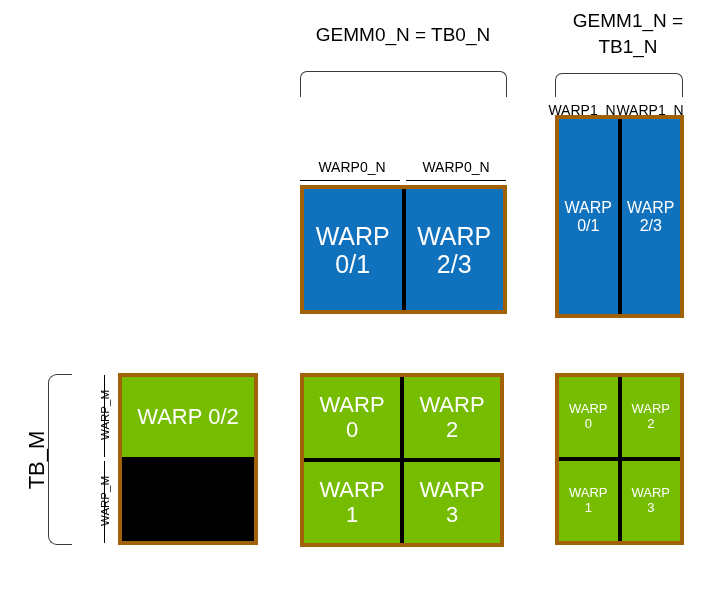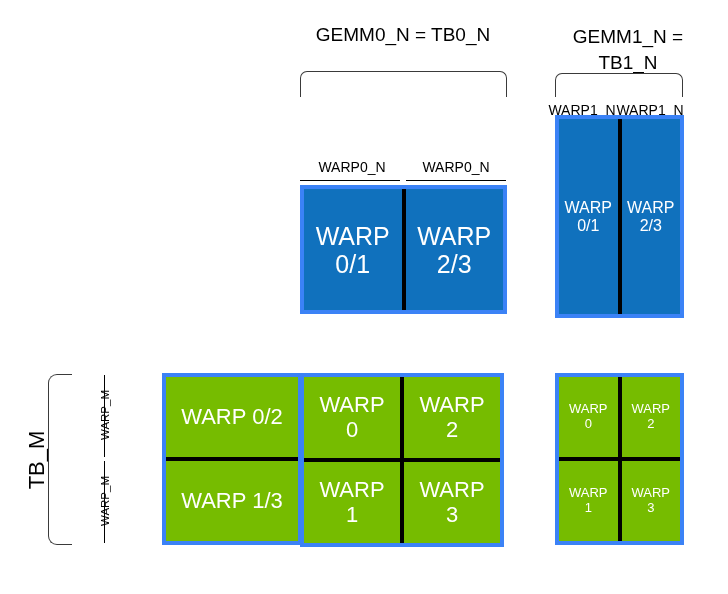--- a/index.html
+++ b/index.html
@@ -54,21 +54,21 @@
     line-height: 26px;
     white-space: nowrap;
     transform: rotate(-90deg);
     transform-origin: center center;
     text-align: center;
   }
 
   
   .grid-box {
     display: grid;
-    border: 4px solid #3b82f6;
+    border: 4px solid #a16207;
     background: #000000;
     gap: 4px;
   }
   .cell {
     display: flex;
     align-items: center;
     justify-content: center;
     text-align: center;
     color: #ffffff;
     white-space: pre-line;
@@ -103,21 +103,21 @@
 </style>
 </head>
 <body>
 
 <div id="canvas">
 
   <div class="abs heading" style="left:283px; top:22px; width:240px;">GEMM0_N = TB0_N</div>
 
   <div class="abs bracket-top" style="left:300px; top:71px; width:207px; height:26px;"></div>
 
-  <div class="abs heading" style="left:548px; top:8px; width:160px;margin-top:16px;">GEMM1_N =
+  <div class="abs heading" style="left:548px; top:8px; width:160px;">GEMM1_N =
 TB1_N</div>
 
   <div class="abs bracket-top" style="left:555px; top:73px; width:128px; height:24px;"></div>
 
   <div class="abs small-label" style="left:548px; top:103px; width:68px;">WARP1_N</div>
   <div class="abs small-label" style="left:616px; top:103px; width:68px;">WARP1_N</div>
 
   <div class="abs grid-box" style="left:555px; top:115px; width:129px; height:203px; grid-template-columns:1fr 1fr; grid-template-rows:1fr;">
     <div class="cell blue t-sm">WARP
 0/1</div>
@@ -141,23 +141,22 @@
   <div class="abs tbm-label" style="left:-8px; top:447px; width:90px;">TB_M</div>
 
   <div class="abs bracket-left" style="left:48px; top:374px; width:24px; height:171px;"></div>
 
   <div class="abs vert-label" style="left:60px; top:408px; width:90px;">WARP_M</div>
   <div class="abs vert-label" style="left:60px; top:494px; width:90px;">WARP_M</div>
 
   <div class="abs" style="left:104px; top:375px; width:1px; height:82px; border-left:1.2px solid #000000;"></div>
   <div class="abs" style="left:104px; top:461px; width:1px; height:82px; border-left:1.2px solid #000000;"></div>
 
-  <div class="abs grid-box" style="left:118px; top:373px; width:140px; height:172px; grid-template-columns:1fr; grid-template-rows:1fr 1fr;margin-left:44px;">
+  <div class="abs grid-box" style="left:118px; top:373px; width:140px; height:172px; grid-template-columns:1fr; grid-template-rows:1fr 1fr;">
     <div class="cell green t-md">WARP 0/2</div>
-    <div class="cell green t-md">WARP 1/3</div>
   </div>
 
   <div class="abs grid-box" style="left:300px; top:373px; width:204px; height:174px; grid-template-columns:1fr 1fr; grid-template-rows:1fr 1fr;">
     <div class="cell green t-md">WARP
 0</div>
     <div class="cell green t-md">WARP
 2</div>
     <div class="cell green t-md">WARP
 1</div>
     <div class="cell green t-md">WARP

